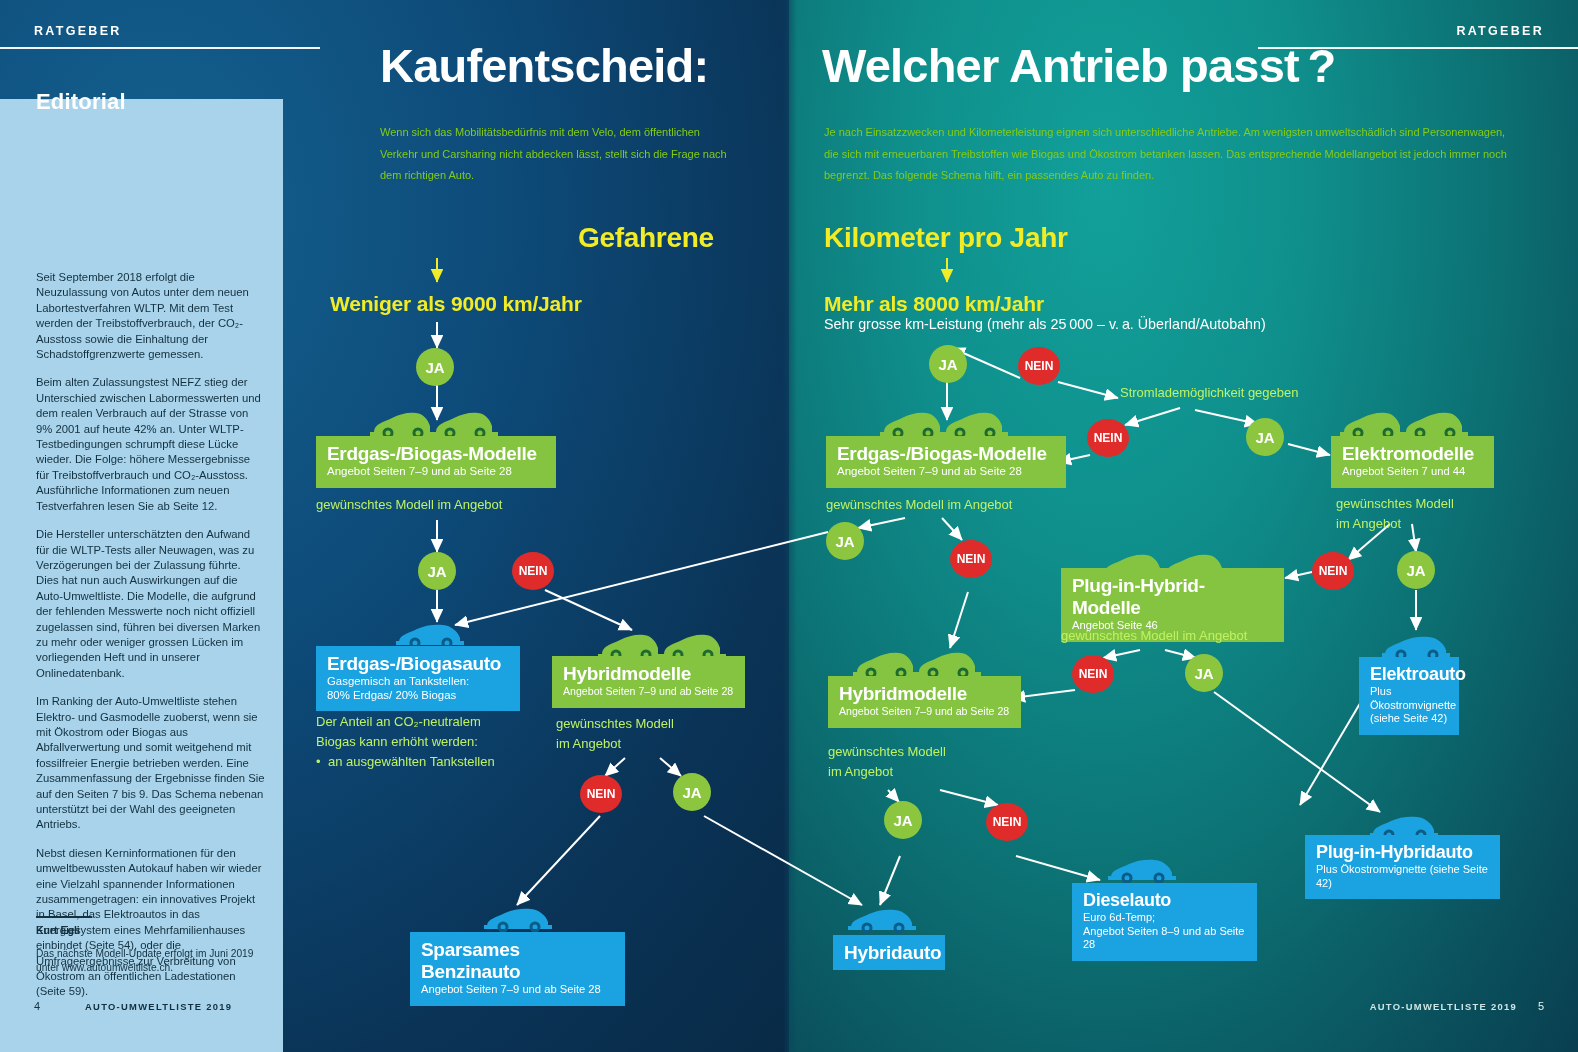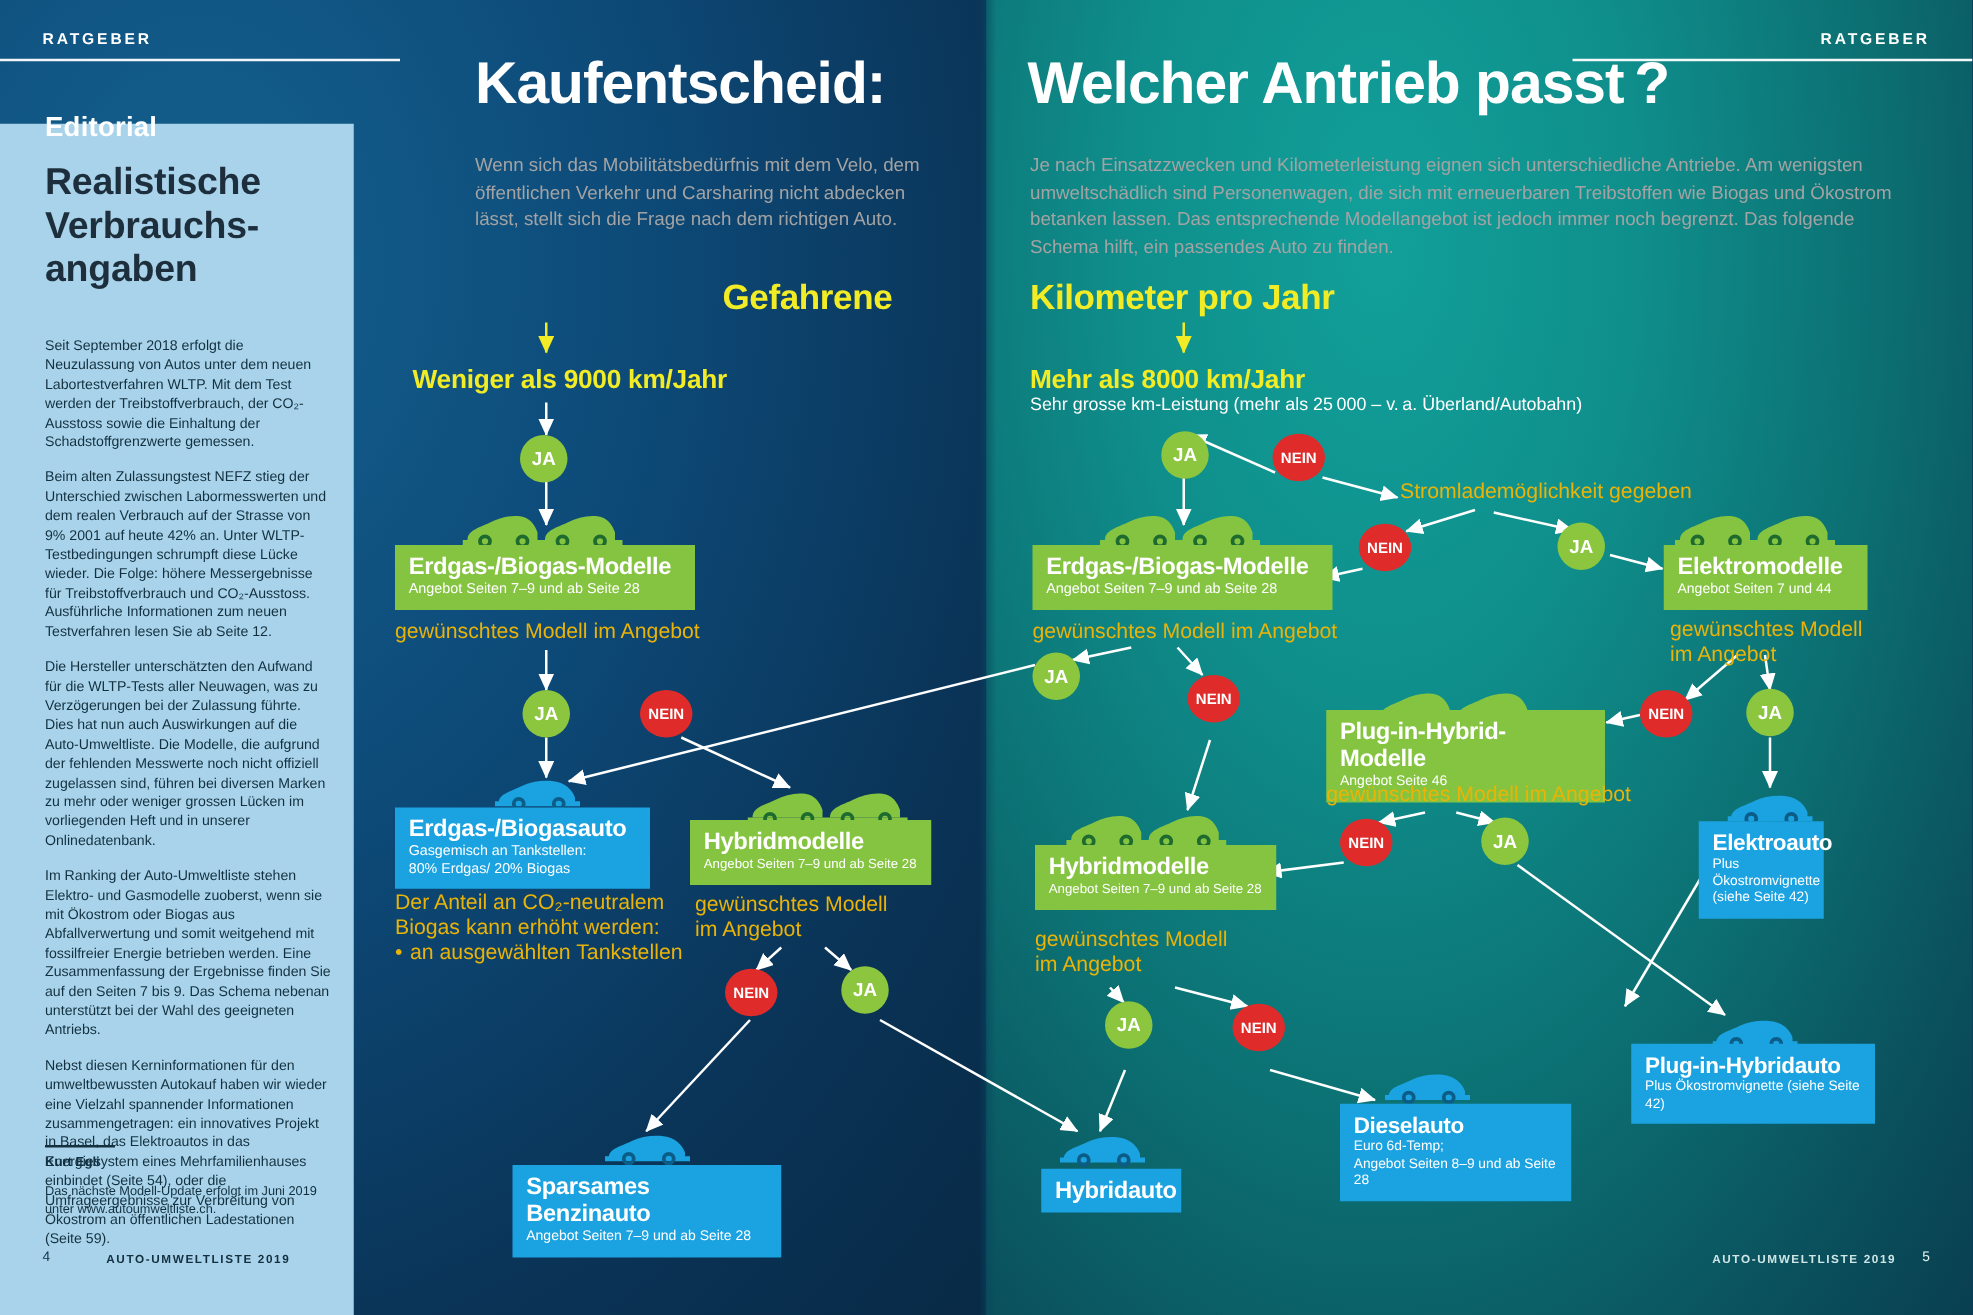--- a/index.html
+++ b/index.html
@@ -59,21 +59,21 @@
   .sig-name{position:absolute;left:36px;top:924px;font-size:10.5px;font-weight:bold;color:#12303f;}
   .edit-foot{position:absolute;left:36px;top:947px;width:230px;font-size:10.2px;line-height:14px;color:#12303f;}
 
   
   .head{
     position:absolute;color:#ffffff;font-weight:bold;letter-spacing:-.8px;
   }
   .head.h-left{left:380px;top:38px;font-size:47px;}
   .head.h-right{left:822px;top:38px;font-size:47px;}
   .lede{
-    position:absolute;color:#a3a3a3;font-size:15px;line-height:21.5px;
+    position:absolute;color:#84cc16;font-size:11px;line-height:21.5px;
   }
   .lede.l-left{left:380px;top:122px;width:360px;}
   .lede.l-right{left:824px;top:122px;width:690px;}
   .kicker-yellow{
     position:absolute;color:#f2ec26;font-weight:bold;font-size:28px;letter-spacing:-.3px;
   }
   .ky-left{left:578px;top:222px;}
   .ky-right{left:824px;top:222px;}
 
   
@@ -84,21 +84,21 @@
     position:absolute;color:#ffffff;font-size:14.3px;
   }
 
   
   .box{position:absolute;box-sizing:border-box;padding:7px 11px 9px 11px;}
   .box .t{font-weight:bold;color:#ffffff;letter-spacing:-.3px;display:block;}
   .box .s{color:#ffffff;display:block;line-height:13.5px;}
   .box.green{background:#85c440;}
   .box.blue{background:#1ba2e0;}
 
-  .lbl-white{position:absolute;color:#eab308;font-size:17px;line-height:20px;}
+  .lbl-white{position:absolute;color:#bef264;font-size:13px;line-height:20px;}
 
   
   .pill{
     position:absolute;border-radius:50%;display:flex;align-items:center;justify-content:center;
     font-weight:bold;color:#ffffff;
   }
   .pill.ja{background:#8cc63f;}
   .pill.nein{background:#e02b2b;}
 
   
@@ -130,25 +130,20 @@
   <div class="bg-right"></div>
   <div class="seam"></div>
 
   <div class="rule left"></div>
   <div class="rule right"></div>
   <div class="ratgeber left">RATGEBER</div>
   <div class="ratgeber right">RATGEBER</div>
 
   <div class="edit-panel"></div>
   <div class="edit-kicker">Editorial</div>
-  <div class="edit-title">
-    <div>Realistische</div>
-    <div>Verbrauchs-</div>
-    <div>angaben</div>
-  </div>
   <div class="edit-body">
     <p>Seit September 2018 erfolgt die Neuzulassung von Autos unter dem neuen Labortestverfahren WLTP. Mit dem Test werden der Treibstoffverbrauch, der CO₂-Ausstoss sowie die Einhaltung der Schadstoffgrenzwerte gemessen.</p>
     <p>Beim alten Zulassungstest NEFZ stieg der Unterschied zwischen Labormesswerten und dem realen Verbrauch auf der Strasse von 9% 2001 auf heute 42% an. Unter WLTP-Testbedingungen schrumpft diese Lücke wieder. Die Folge: höhere Messergebnisse für Treibstoffverbrauch und CO₂-Ausstoss. Ausführliche Informationen zum neuen Testverfahren lesen Sie ab Seite 12.</p>
     <p>Die Hersteller unterschätzten den Aufwand für die WLTP-Tests aller Neuwagen, was zu Verzögerungen bei der Zulassung führte. Dies hat nun auch Auswirkungen auf die Auto-Umweltliste. Die Modelle, die aufgrund der fehlenden Messwerte noch nicht offiziell zugelassen sind, führen bei diversen Marken zu mehr oder weniger grossen Lücken im vorliegenden Heft und in unserer Onlinedatenbank.</p>
     <p>Im Ranking der Auto-Umweltliste stehen Elektro- und Gasmodelle zuoberst, wenn sie mit Ökostrom oder Biogas aus Abfallverwertung und somit weitgehend mit fossilfreier Energie betrieben werden. Eine Zusammenfassung der Ergebnisse finden Sie auf den Seiten 7 bis 9. Das Schema nebenan unterstützt bei der Wahl des geeigneten Antriebs.</p>
     <p>Nebst diesen Kerninformationen für den umweltbewussten Autokauf haben wir wieder eine Vielzahl spannender Informationen zusammengetragen: ein innovatives Projekt in Basel, das Elektroautos in das Energiesystem eines Mehrfamilienhauses einbindet (Seite 54), oder die Umfrageergebnisse zur Verbreitung von Ökostrom an öffentlichen Ladestationen (Seite 59).</p>
   </div>
   <div class="sig-rule"></div>
   <div class="sig-name">Kurt Egli</div>
   <div class="edit-foot">Das nächste Modell-Update erfolgt im Juni 2019 unter www.autoumweltliste.ch.</div>

